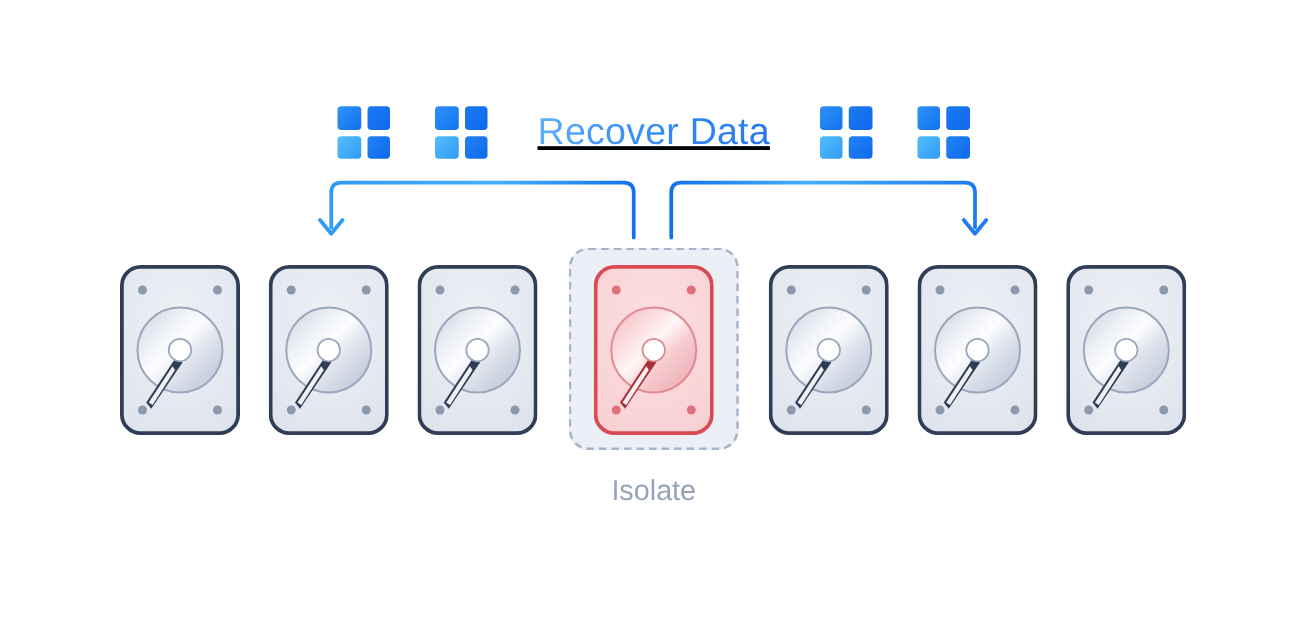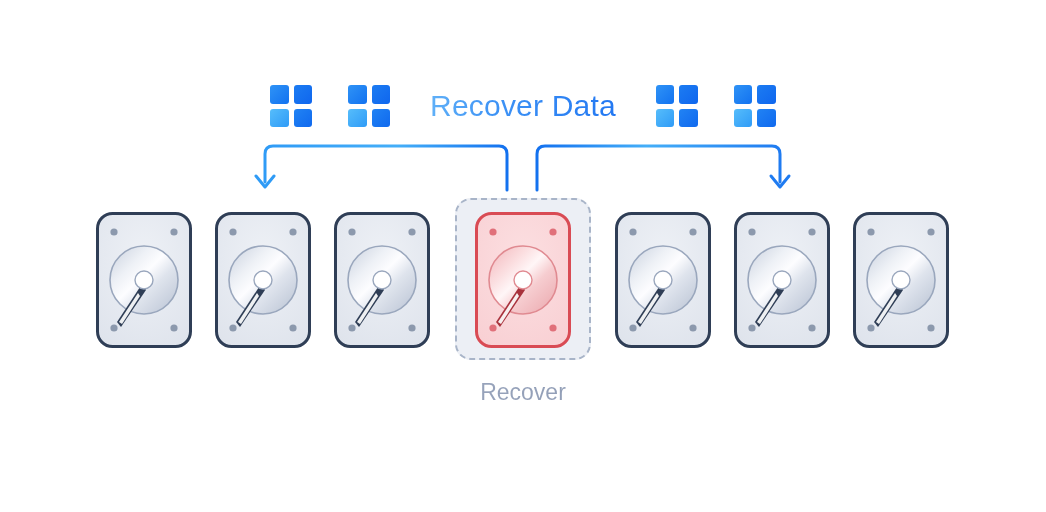--- a/index.html
+++ b/index.html
@@ -24,20 +24,21 @@
   .header-row {
     position: absolute;
     left: 0;
     top: 82px;
     width: 1046px;
     height: 48px;
     display: flex;
     align-items: center;
     justify-content: center;
     gap: 36px;
+    text-decoration: underline;
   }
   .grid-icon {
     width: 42px;
     height: 42px;
     display: grid;
     grid-template-columns: 1fr 1fr;
     grid-template-rows: 1fr 1fr;
     gap: 5px;
     flex: 0 0 auto;
   }
@@ -321,15 +322,15 @@
           <circle cx="48" cy="68" r="34" fill="url(#platterBlue)" stroke="#9aa7bd" stroke-width="1.6"></circle>
           <path d="M 21 110 L 46 72 L 50 78 L 25 115 Z" fill="#2f3e56"></path>
           <path d="M 23 110 L 42 81 L 44 84 L 26 112 Z" fill="#ffffff" opacity="0.92"></path>
           <circle cx="48" cy="68" r="9" fill="#ffffff" stroke="#9aa7bd" stroke-width="1.4"></circle>
         </svg>
       </div>
     </div>
 
   </div>
 
-  <div class="isolate-label">Recover</div>
+  <div class="isolate-label">Isolate</div>
 
 </div>
 
 </body></html>

